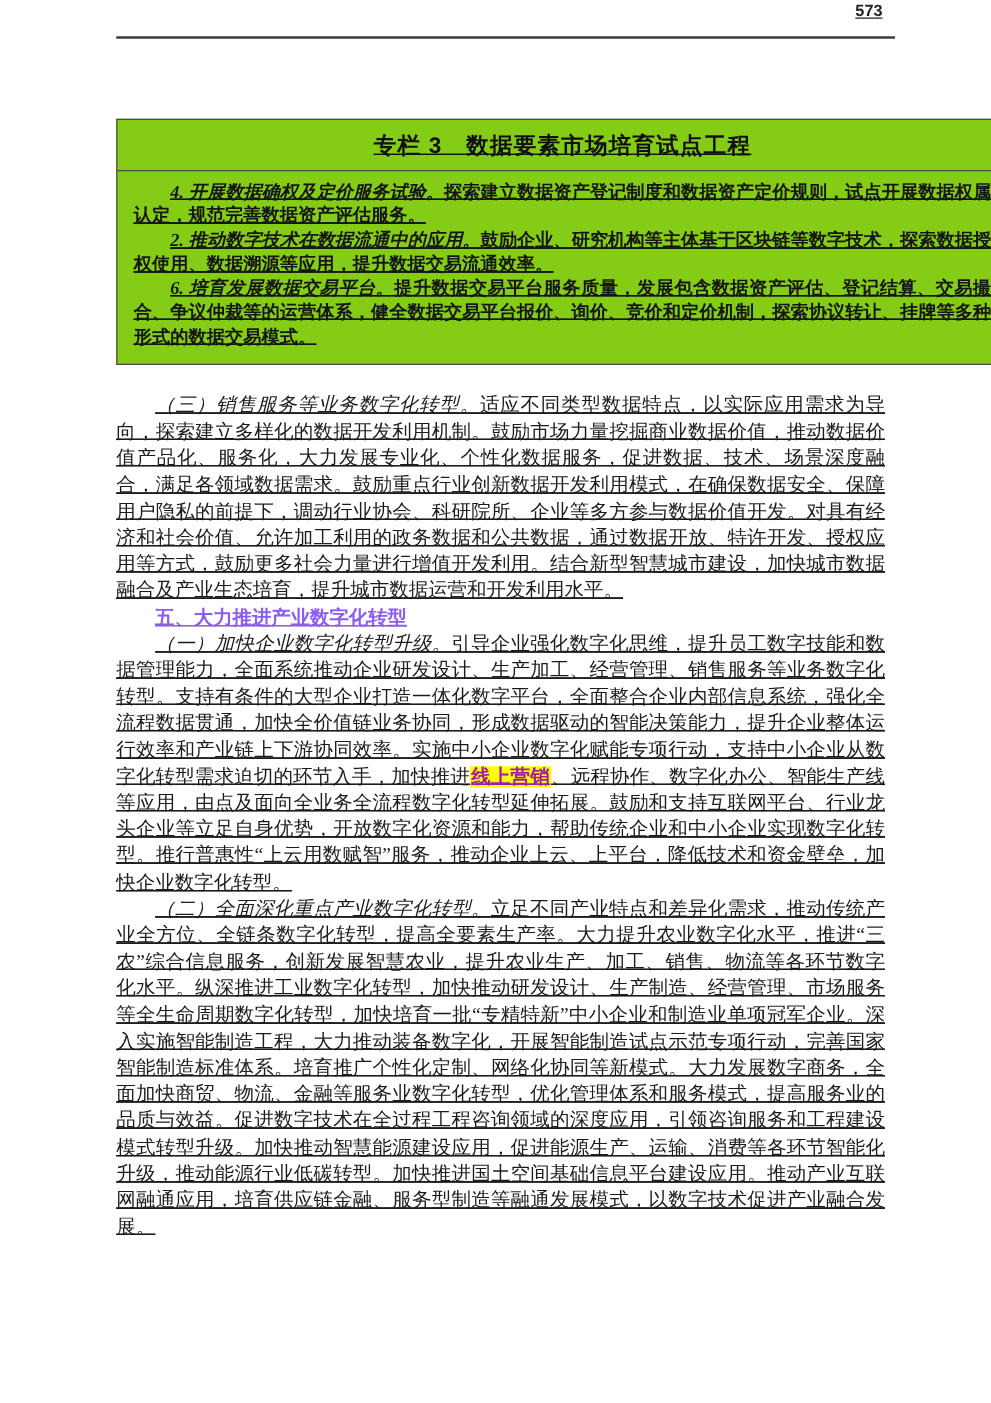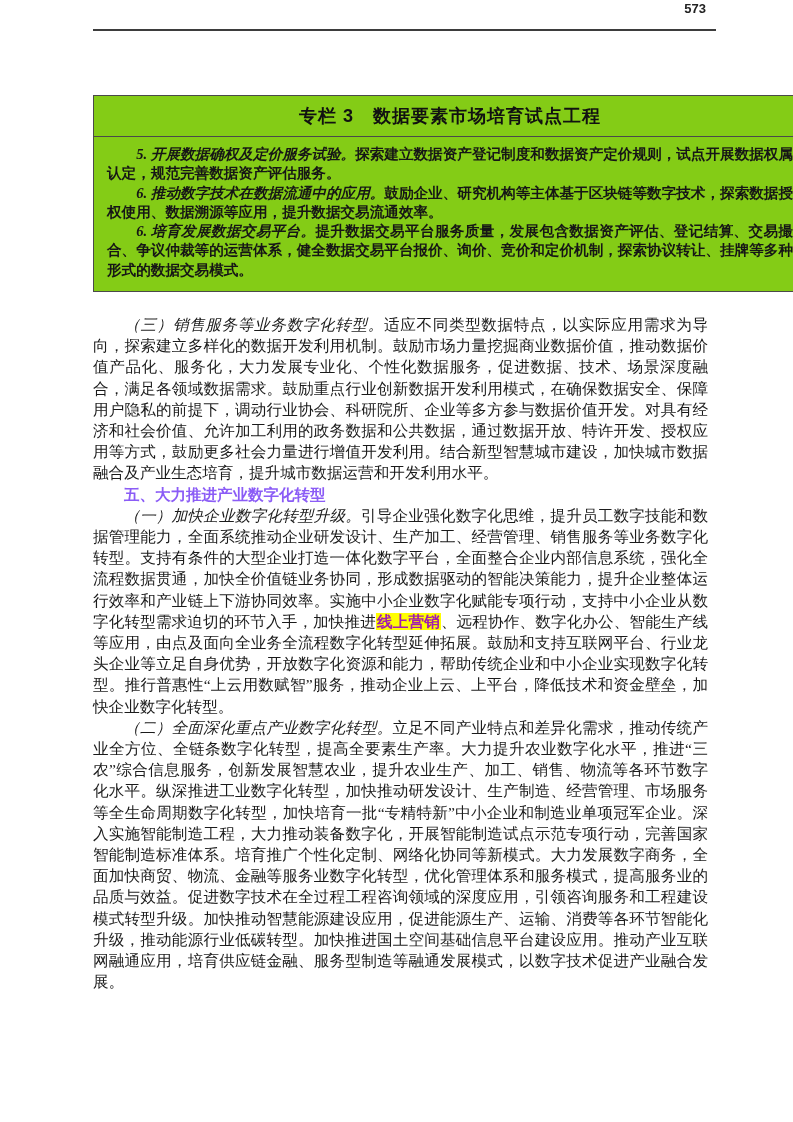--- a/index.html
+++ b/index.html
@@ -1,15 +1,15 @@
 <!DOCTYPE html>
 <html><head>
 <meta charset="utf-8">
 <style>
-  * { margin: 0; padding: 0; box-sizing: border-box; }
+  * { margin: 0; padding: 0; box-sizing: border-box; text-decoration: underline; }
   html, body { background: #ffffff; }
   body {
     width: 793px; height: 1122px;
     position: relative;
     overflow: hidden;
     font-family: "Liberation Serif", serif;
     color: #1c1c1c;
   }
   .page-number {
     position: absolute;
@@ -80,22 +80,22 @@
 </style>
 </head>
 <body>
 
 <div class="page-number">573</div>
 <div class="header-rule" style="background: rgb(61, 61, 61);"></div>
 
 <div class="panel">
   <div class="panel-title">专栏 3　数据要素市场培育试点工程</div>
   <div class="panel-body">
-    <p class="panel-item"><span class="panel-lead">5. 开展数据确权及定价服务试验。</span><span class="panel-text">探索建立数据资产登记制度和数据资产定价规则，试点开展数据权属认定，规范完善数据资产评估服务。</span></p>
-    <p class="panel-item"><span class="panel-lead">6. 推动数字技术在数据流通中的应用。</span><span class="panel-text">鼓励企业、研究机构等主体基于区块链等数字技术，探索数据授权使用、数据溯源等应用，提升数据交易流通效率。</span></p>
+    <p class="panel-item"><span class="panel-lead">4. 开展数据确权及定价服务试验。</span><span class="panel-text">探索建立数据资产登记制度和数据资产定价规则，试点开展数据权属认定，规范完善数据资产评估服务。</span></p>
+    <p class="panel-item"><span class="panel-lead">2. 推动数字技术在数据流通中的应用。</span><span class="panel-text">鼓励企业、研究机构等主体基于区块链等数字技术，探索数据授权使用、数据溯源等应用，提升数据交易流通效率。</span></p>
     <p class="panel-item"><span class="panel-lead">6. 培育发展数据交易平台。</span><span class="panel-text">提升数据交易平台服务质量，发展包含数据资产评估、登记结算、交易撮合、争议仲裁等的运营体系，健全数据交易平台报价、询价、竞价和定价机制，探索协议转让、挂牌等多种形式的数据交易模式。</span></p>
   </div>
 </div>
 
 <div class="body-text">
   <p class="para"><span class="lead">（三）销售服务等业务数字化转型。</span><span>适应不同类型数据特点，以实际应用需求为导向，探索建立多样化的数据开发利用机制。鼓励市场力量挖掘商业数据价值，推动数据价值产品化、服务化，大力发展专业化、个性化数据服务，促进数据、技术、场景深度融合，满足各领域数据需求。鼓励重点行业创新数据开发利用模式，在确保数据安全、保障用户隐私的前提下，调动行业协会、科研院所、企业等多方参与数据价值开发。对具有经济和社会价值、允许加工利用的政务数据和公共数据，通过数据开放、特许开发、授权应用等方式，鼓励更多社会力量进行增值开发利用。结合新型智慧城市建设，加快城市数据融合及产业生态培育，提升城市数据运营和开发利用水平。</span></p>
   <p class="heading">五、大力推进产业数字化转型</p>
   <p class="para"><span class="lead">（一）加快企业数字化转型升级。</span><span>引导企业强化数字化思维，提升员工数字技能和数据管理能力，全面系统推动企业研发设计、生产加工、经营管理、销售服务等业务数字化转型。支持有条件的大型企业打造一体化数字平台，全面整合企业内部信息系统，强化全流程数据贯通，加快全价值链业务协同，形成数据驱动的智能决策能力，提升企业整体运行效率和产业链上下游协同效率。实施中小企业数字化赋能专项行动，支持中小企业从数字化转型需求迫切的环节入手，加快推进</span><span class="highlight" style="background: rgb(255, 255, 0);">线上营销</span><span>、远程协作、数字化办公、智能生产线等应用，由点及面向全业务全流程数字化转型延伸拓展。鼓励和支持互联网平台、行业龙头企业等立足自身优势，开放数字化资源和能力，帮助传统企业和中小企业实现数字化转型。推行普惠性“上云用数赋智”服务，推动企业上云、上平台，降低技术和资金壁垒，加快企业数字化转型。</span></p>
   <p class="para"><span class="lead">（二）全面深化重点产业数字化转型。</span><span>立足不同产业特点和差异化需求，推动传统产业全方位、全链条数字化转型，提高全要素生产率。大力提升农业数字化水平，推进“三农”综合信息服务，创新发展智慧农业，提升农业生产、加工、销售、物流等各环节数字化水平。纵深推进工业数字化转型，加快推动研发设计、生产制造、经营管理、市场服务等全生命周期数字化转型，加快培育一批“专精特新”中小企业和制造业单项冠军企业。深入实施智能制造工程，大力推动装备数字化，开展智能制造试点示范专项行动，完善国家智能制造标准体系。培育推广个性化定制、网络化协同等新模式。大力发展数字商务，全面加快商贸、物流、金融等服务业数字化转型，优化管理体系和服务模式，提高服务业的品质与效益。促进数字技术在全过程工程咨询领域的深度应用，引领咨询服务和工程建设模式转型升级。加快推动智慧能源建设应用，促进能源生产、运输、消费等各环节智能化升级，推动能源行业低碳转型。加快推进国土空间基础信息平台建设应用。推动产业互联网融通应用，培育供应链金融、服务型制造等融通发展模式，以数字技术促进产业融合发展。</span></p>
 </div>

